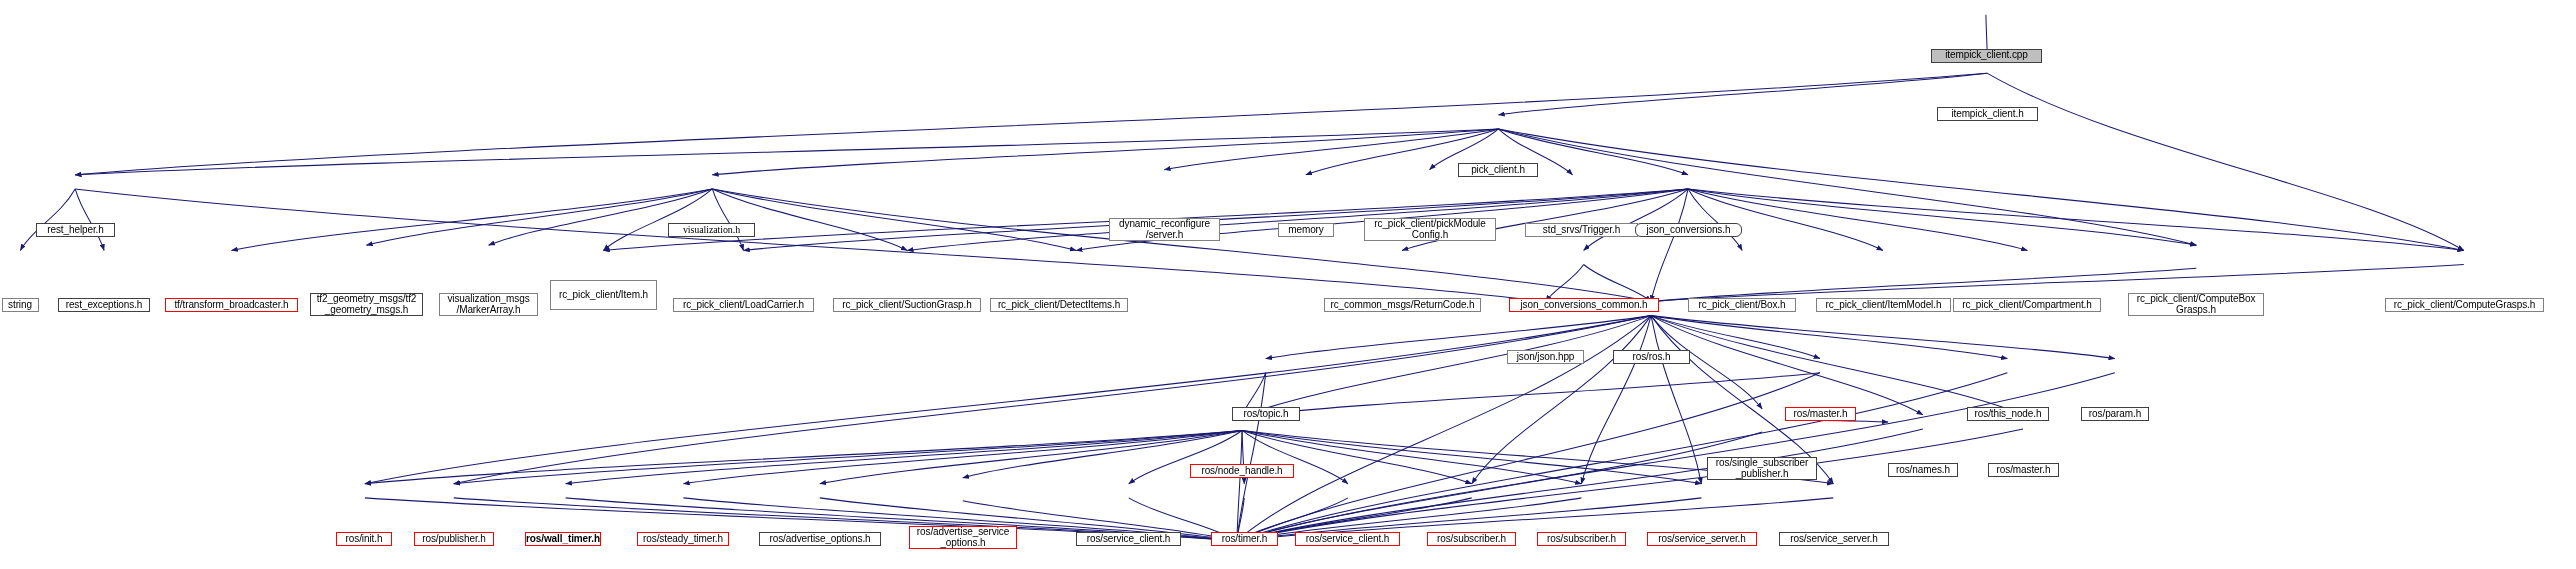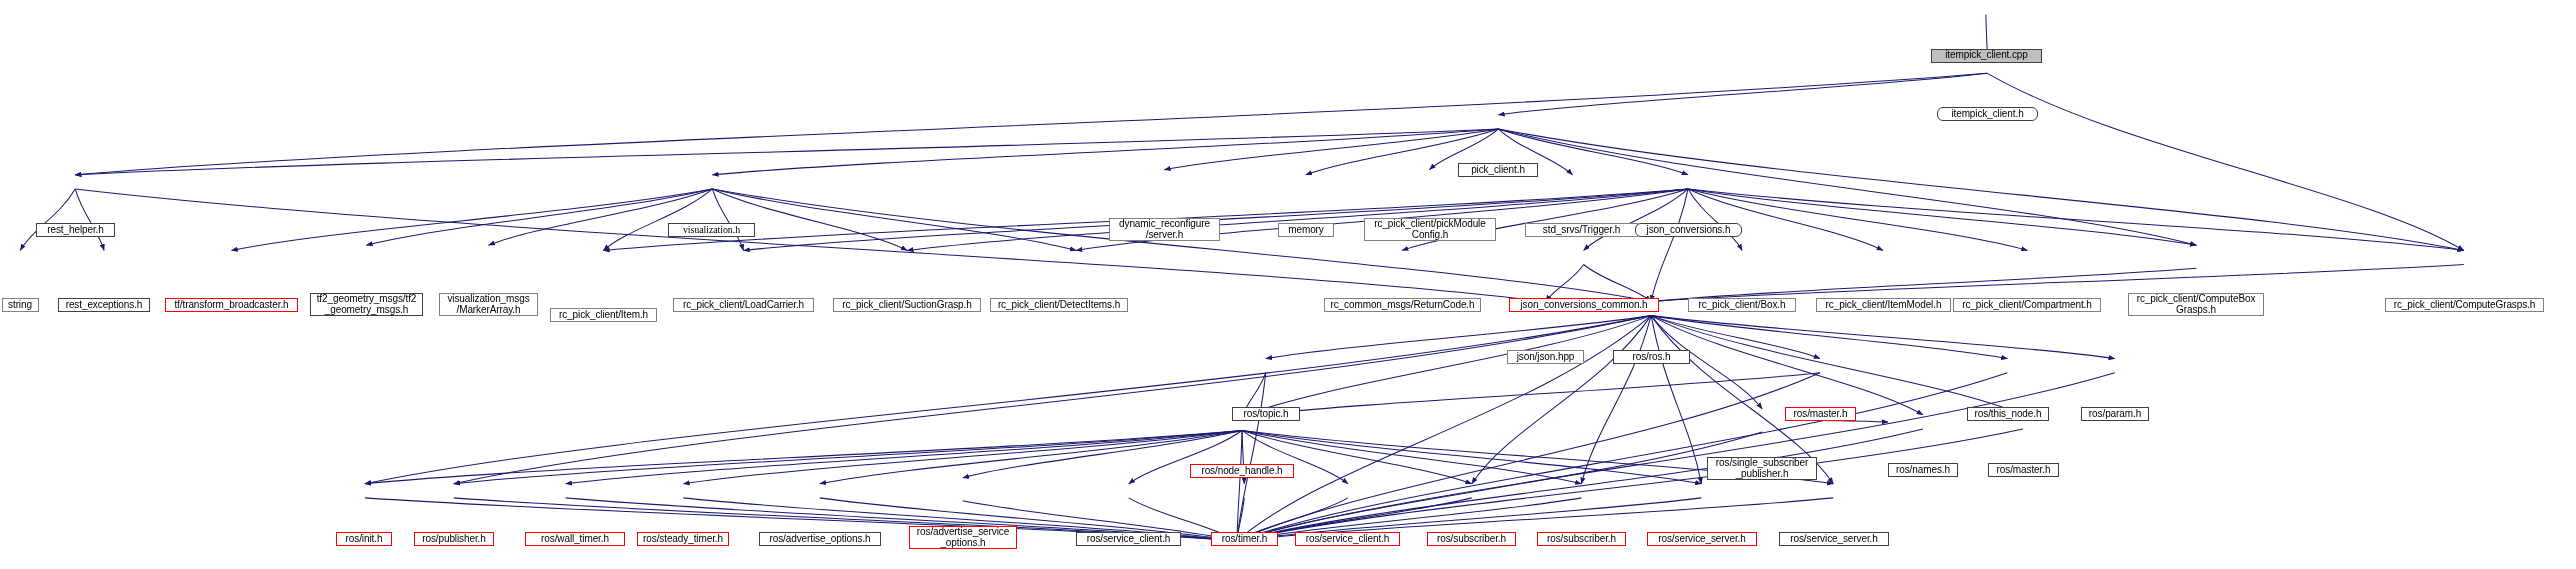--- a/index.html
+++ b/index.html
@@ -143,39 +143,39 @@
         <path d="M1679,672 C1676.2,697.98 1671.2,709.7 1669,730" fill="none" stroke="#191970" stroke-width="1.4" marker-end="url(#arrow)"></path>
         <path d="M1819,672 C1777,696.3000000000001 1702,709.7 1669,730" fill="none" stroke="#191970" stroke-width="1.4" marker-end="url(#arrow)"></path>
         <path d="M1986,672 C1897.24,694.296 1738.74,709.7 1669,730" fill="none" stroke="#191970" stroke-width="1.4" marker-end="url(#arrow)"></path>
         <path d="M2134,672 C2003.8,694.1 1771.3,709.7 1669,730" fill="none" stroke="#191970" stroke-width="1.4" marker-end="url(#arrow)"></path>
         <path d="M2296,672 C2120.44,694.1 1806.94,709.7 1669,730" fill="none" stroke="#191970" stroke-width="1.4" marker-end="url(#arrow)"></path>
         <path d="M2474,672 C2248.6,694.1 1846.1,709.7 1669,730" fill="none" stroke="#191970" stroke-width="1.4" marker-end="url(#arrow)"></path>
       </g>
   </svg>
   <div id="node-layer">
       <div class="node root" style="left: 1931px; top: 0.7px; width: 111px; height: 14px;">itempick_client.cpp</div>
-      <div class="node dark" style="left: 1937px; top: 59px; width: 101px; height: 14px; border-radius: 6px;">itempick_client.h</div>
+      <div class="node dark" style="left: 1937px; top: 59px; width: 101px; height: 14px;">itempick_client.h</div>
       <div class="node dark" style="left: 1458px; top: 115px; width: 80px; height: 14px;">pick_client.h</div>
       <div class="node dark" style="left: 36px; top: 175px; width: 79px; height: 14px;">rest_helper.h</div>
       <div class="node dark" style="left: 668px; top: 175px; width: 87px; height: 14px; font-family: Liberation Serif, serif;">visualization.h</div>
       <div class="node " style="left: 1109px; top: 170px; width: 111px; height: 23px;">dynamic_reconfigure
 /server.h</div>
       <div class="node " style="left: 1278px; top: 175px; width: 56px; height: 14px;">memory</div>
       <div class="node " style="left: 1364px; top: 170px; width: 132px; height: 23px;">rc_pick_client/pickModule
 Config.h</div>
       <div class="node " style="left: 1525px; top: 175px; width: 113px; height: 14px;">std_srvs/Trigger.h</div>
       <div class="node dark" style="left: 1635px; top: 175px; width: 107px; height: 14px; border-radius: 6px;">json_conversions.h</div>
       <div class="node " style="left: 1.5px; top: 250px; width: 37px; height: 14px;">string</div>
       <div class="node dark" style="left: 58px; top: 250px; width: 92px; height: 14px;">rest_exceptions.h</div>
       <div class="node red" style="left: 165px; top: 250px; width: 133px; height: 14px;">tf/transform_broadcaster.h</div>
       <div class="node dark" style="left: 310px; top: 245px; width: 113px; height: 23px;">tf2_geometry_msgs/tf2
 _geometry_msgs.h</div>
       <div class="node " style="left: 439px; top: 245px; width: 99px; height: 23px;">visualization_msgs
 /MarkerArray.h</div>
-      <div class="node " style="left: 550px; top: 260px; width: 107px; height: 14px; text-align: center;">rc_pick_client/Item.h</div>
+      <div class="node " style="left: 550px; top: 232px; width: 107px; height: 30px; text-align: center;">rc_pick_client/Item.h</div>
       <div class="node " style="left: 673px; top: 250px; width: 141px; height: 14px;">rc_pick_client/LoadCarrier.h</div>
       <div class="node " style="left: 833px; top: 250px; width: 148px; height: 14px; text-align: center;">rc_pick_client/SuctionGrasp.h</div>
       <div class="node " style="left: 990px; top: 250px; width: 138px; height: 14px;">rc_pick_client/DetectItems.h</div>
       <div class="node " style="left: 1324px; top: 250px; width: 157px; height: 14px;">rc_common_msgs/ReturnCode.h</div>
       <div class="node red" style="left: 1509px; top: 250px; width: 150px; height: 14px;">json_conversions_common.h</div>
       <div class="node " style="left: 1688px; top: 250px; width: 108px; height: 14px;">rc_pick_client/Box.h</div>
       <div class="node " style="left: 1816px; top: 250px; width: 135px; height: 14px;">rc_pick_client/ItemModel.h</div>
       <div class="node " style="left: 1953px; top: 250px; width: 148px; height: 14px;">rc_pick_client/Compartment.h</div>
       <div class="node " style="left: 2128px; top: 245px; width: 136px; height: 23px; text-align: center;">rc_pick_client/ComputeBox
 Grasps.h</div>
@@ -186,21 +186,21 @@
       <div class="node red" style="left: 1785px; top: 359px; width: 71px; height: 14px;">ros/master.h</div>
       <div class="node dark" style="left: 1967px; top: 359px; width: 82px; height: 14px;">ros/this_node.h</div>
       <div class="node dark" style="left: 2081px; top: 359px; width: 68px; height: 14px;">ros/param.h</div>
       <div class="node dark" style="left: 1707px; top: 409px; width: 110px; height: 23px;">ros/single_subscriber
 _publisher.h</div>
       <div class="node dark" style="left: 1888px; top: 415px; width: 70px; height: 14px;">ros/names.h</div>
       <div class="node dark" style="left: 1988px; top: 415px; width: 71px; height: 14px;">ros/master.h</div>
       <div class="node red" style="left: 1190px; top: 416px; width: 104px; height: 14px;">ros/node_handle.h</div>
       <div class="node red" style="left: 336px; top: 484px; width: 56px; height: 14px;">ros/init.h</div>
       <div class="node red" style="left: 414px; top: 484px; width: 80px; height: 14px;">ros/publisher.h</div>
-      <div class="node red" style="left: 525px; top: 484px; width: 100px; height: 14px;">ros/wall_timer.h</div>
+      <div class="node red" style="left: 525px; top: 484px; width: 76px; height: 14px; font-weight: bold;">ros/wall_timer.h</div>
       <div class="node red" style="left: 637px; top: 484px; width: 92px; height: 14px;">ros/steady_timer.h</div>
       <div class="node dark" style="left: 759px; top: 484px; width: 122px; height: 14px;">ros/advertise_options.h</div>
       <div class="node red" style="left: 909px; top: 478px; width: 108px; height: 23px;">ros/advertise_service
 _options.h</div>
       <div class="node dark" style="left: 1076px; top: 484px; width: 105px; height: 14px;">ros/service_client.h</div>
       <div class="node red" style="left: 1211px; top: 484px; width: 67px; height: 14px;">ros/timer.h</div>
       <div class="node red" style="left: 1295px; top: 484px; width: 105px; height: 14px;">ros/service_client.h</div>
       <div class="node red" style="left: 1427px; top: 484px; width: 89px; height: 14px;">ros/subscriber.h</div>
       <div class="node red" style="left: 1537px; top: 484px; width: 89px; height: 14px;">ros/subscriber.h</div>
       <div class="node red" style="left: 1647px; top: 484px; width: 110px; height: 14px;">ros/service_server.h</div>

